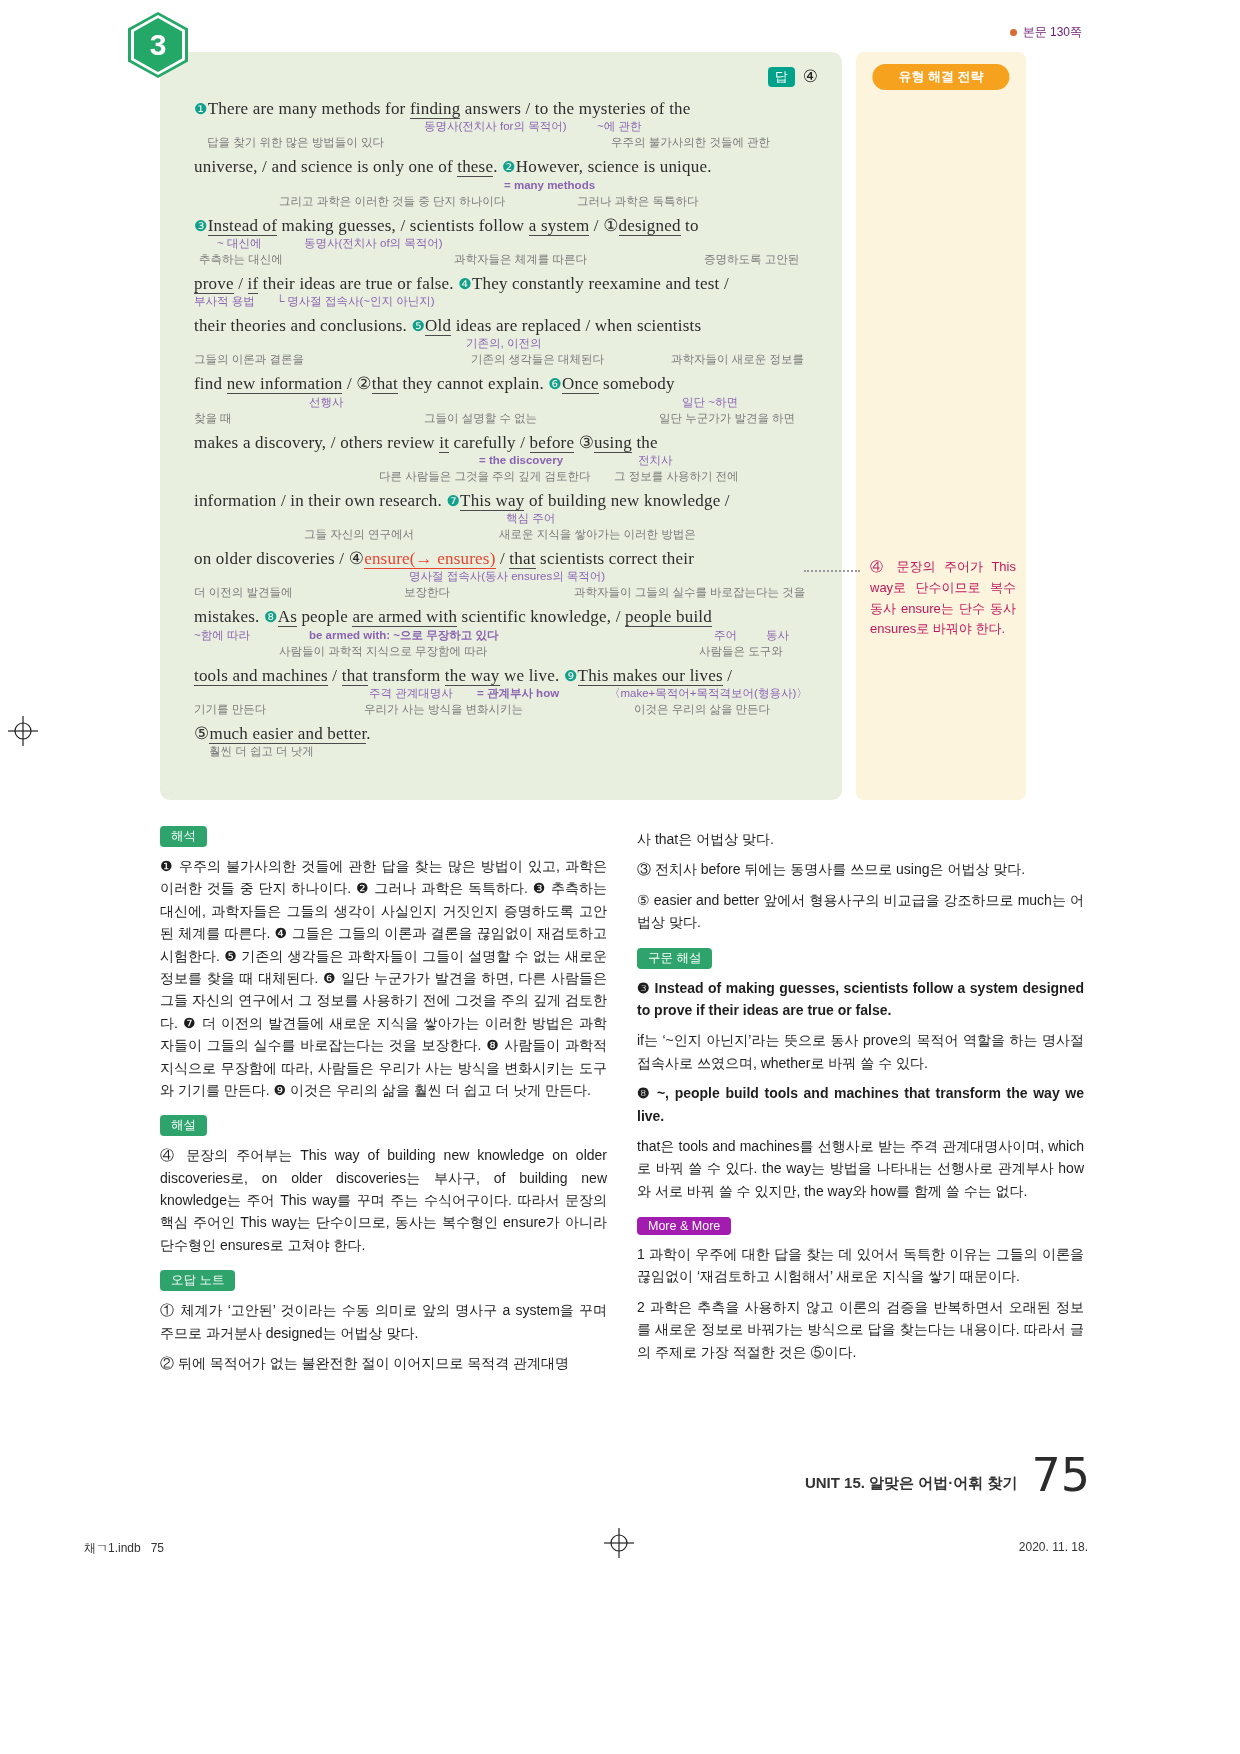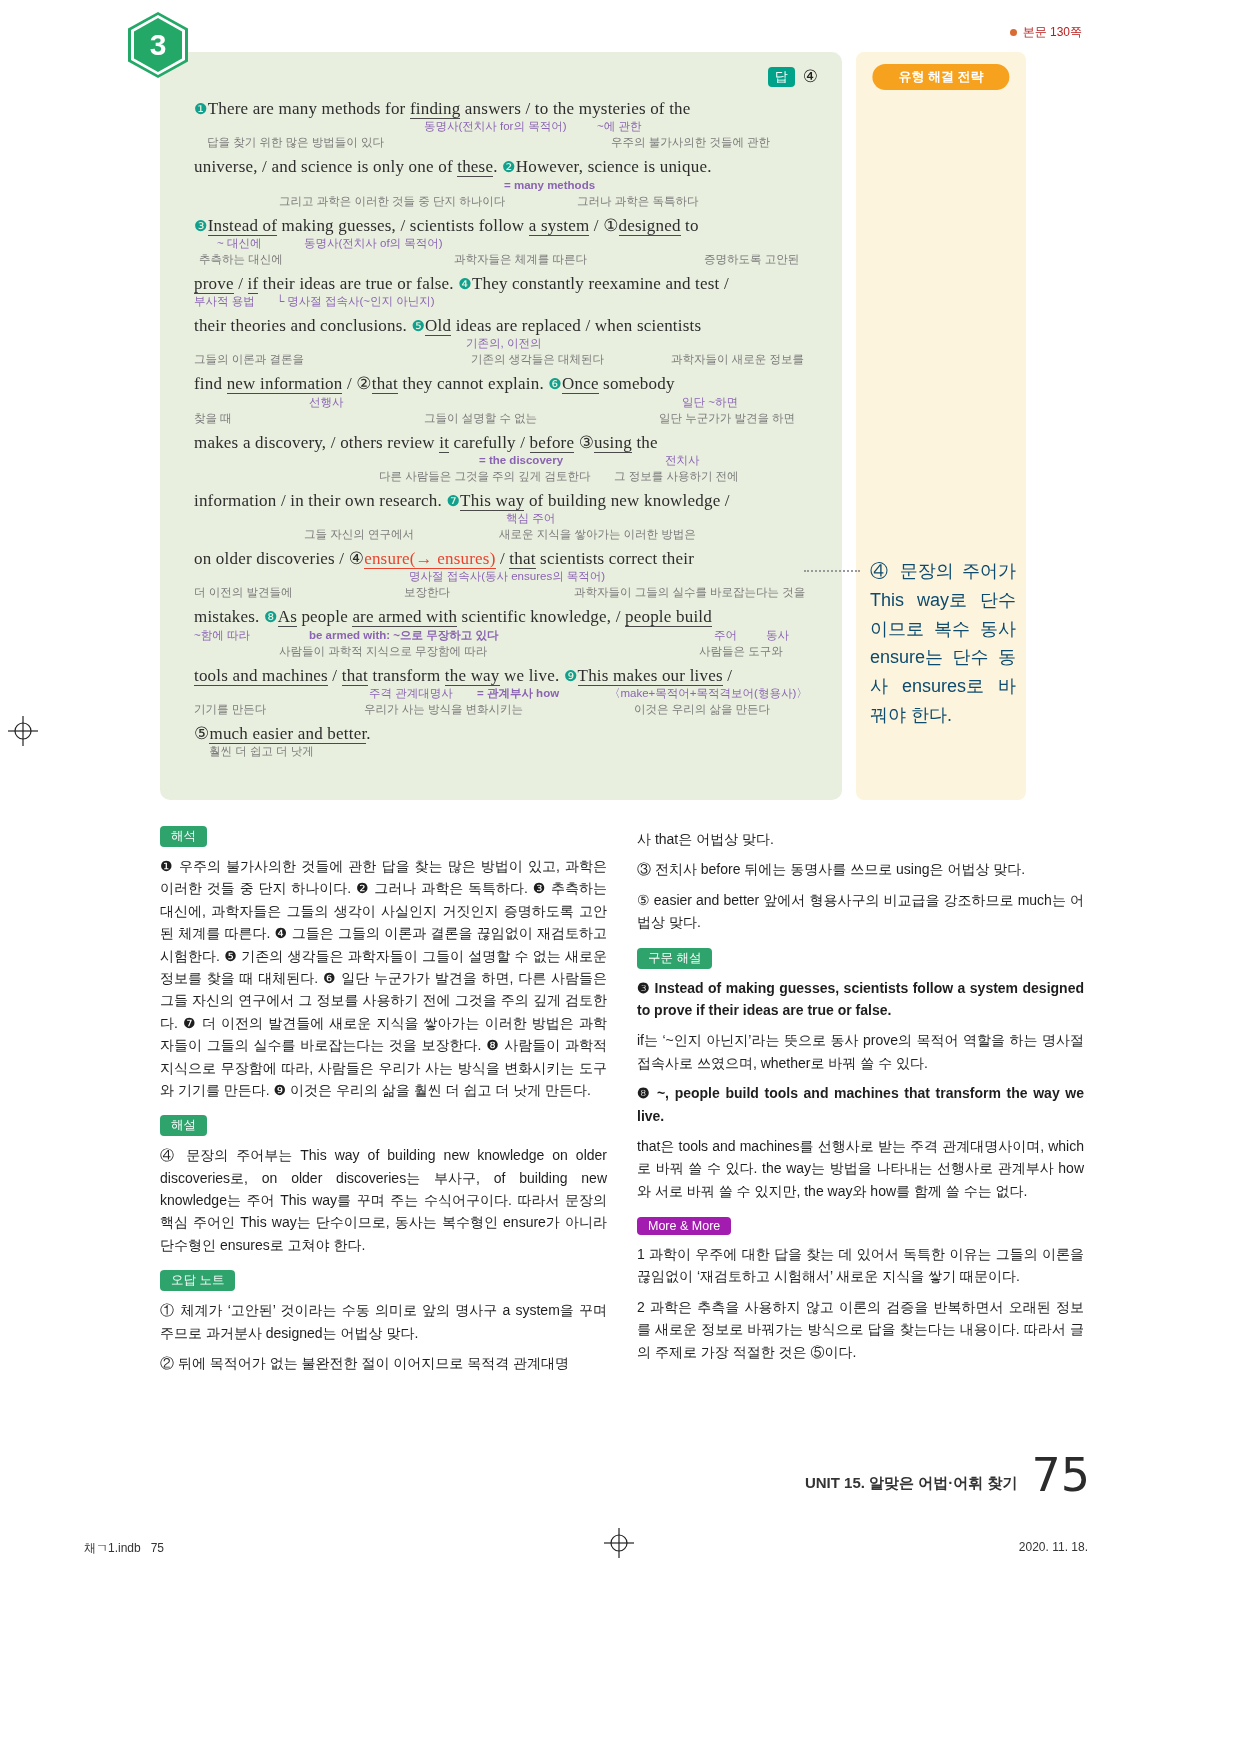--- a/index.html
+++ b/index.html
@@ -1,20 +1,20 @@
 <!DOCTYPE html>
 <html><head>
 <meta charset="utf-8">
 <style>
   html,body { margin:0; padding:0; background:#fff; }
   .page { position:relative; width:1240px; height:1754px; background:#ffffff;
           font-family:"Liberation Sans", sans-serif; overflow:hidden; }
 
   
-  .topref { position:absolute; top:24px; right:158px; font-size:12px; color:#b91c1c;
+  .topref { position:absolute; top:24px; right:158px; font-size:12px; color:#701a75;
             display:flex; align-items:center; gap:6px;justify-content:flex-end; }
   .topref .dot { width:7px; height:7px; border-radius:50%; background:#d96b35; display:inline-block; }
 
   
   .hexwrap { position:absolute; left:128px; top:12px; width:60px; height:66px; z-index:3; }
   .hex { position:absolute; clip-path:polygon(50% 0,100% 25%,100% 75%,50% 100%,0 75%,0 25%); }
   .hex.l1 { inset:0; background:#23a867; }
   .hex.l2 { inset:3px; background:#ffffff; }
   .hex.l3 { inset:6px; background:#23a867; display:flex; align-items:center; justify-content:center;
             color:#fff; font-size:30px; font-weight:700; }
@@ -39,21 +39,21 @@
   .ann.noteb { color:#8a63b3; font-weight:700; }
   .ann.ko { color:#7a7a7a; }
 
   
   .panel-side { position:absolute; left:856px; top:52px; width:170px; height:748px;
                 background:#fcf4dd; border-radius:8px; }
   .strategy-pill { position:absolute; top:12px; left:50%; transform:translateX(-50%);
                    background:#f6a21f; color:#fff; font-size:13px; font-weight:700;
                    padding:4px 26px; border-radius:13px; white-space:nowrap; }
   .strategy-note { position:absolute; top:505px; left:14px; right:10px;
-                   font-size:18px; line-height:1.6; color:#0c4a6e; text-align:justify; }
+                   font-size:13px; line-height:1.6; color:#be185d; text-align:justify; }
   .dotted-connector { position:absolute; left:804px; top:570px; width:56px;
                       border-top:2px dotted #999; z-index:2; }
 
   
   .columns { position:absolute; left:160px; top:826px; width:925px; display:flex; gap:30px; }
   .col { width:447px; }
   .section { margin-bottom:14px; }
   .badge { display:inline-block; color:#fff; font-size:12.5px; padding:2px 11px;
            border-radius:4px; margin-bottom:6px; }
   .badge.green { background:#2ea36c; }
@@ -157,21 +157,21 @@
           <div class="arow">
             <span class="ann ko" style="left: 0px;">찾을 때</span>
             <span class="ann ko" style="left: 230px;">그들이 설명할 수 없는</span>
             <span class="ann ko" style="left: 465px;">일단 누군가가 발견을 하면</span>
           </div>
         </div>
         <div class="pline">
           <div class="en"><span class="seg">makes a discovery, / others review </span><span class="seg u">it</span><span class="seg"> carefully / </span><span class="seg u">before</span><span class="seg"> ③</span><span class="seg u">using</span><span class="seg"> the</span></div>
           <div class="arow">
             <span class="ann noteb" style="left: 285px;">= the discovery</span>
-            <span class="ann note" style="left: 471px;">전치사</span>
+            <span class="ann note" style="left: 444px;">전치사</span>
           </div>
           <div class="arow">
             <span class="ann ko" style="left: 185px;">다른 사람들은 그것을 주의 깊게 검토한다</span>
             <span class="ann ko" style="left: 420px;">그 정보를 사용하기 전에</span>
           </div>
         </div>
         <div class="pline">
           <div class="en"><span class="seg">information / in their own research. </span><span class="seg num">❼</span><span class="seg u">This way</span><span class="seg"> of building new knowledge /</span></div>
           <div class="arow">
             <span class="ann note" style="left: 312px;">핵심 주어</span>

